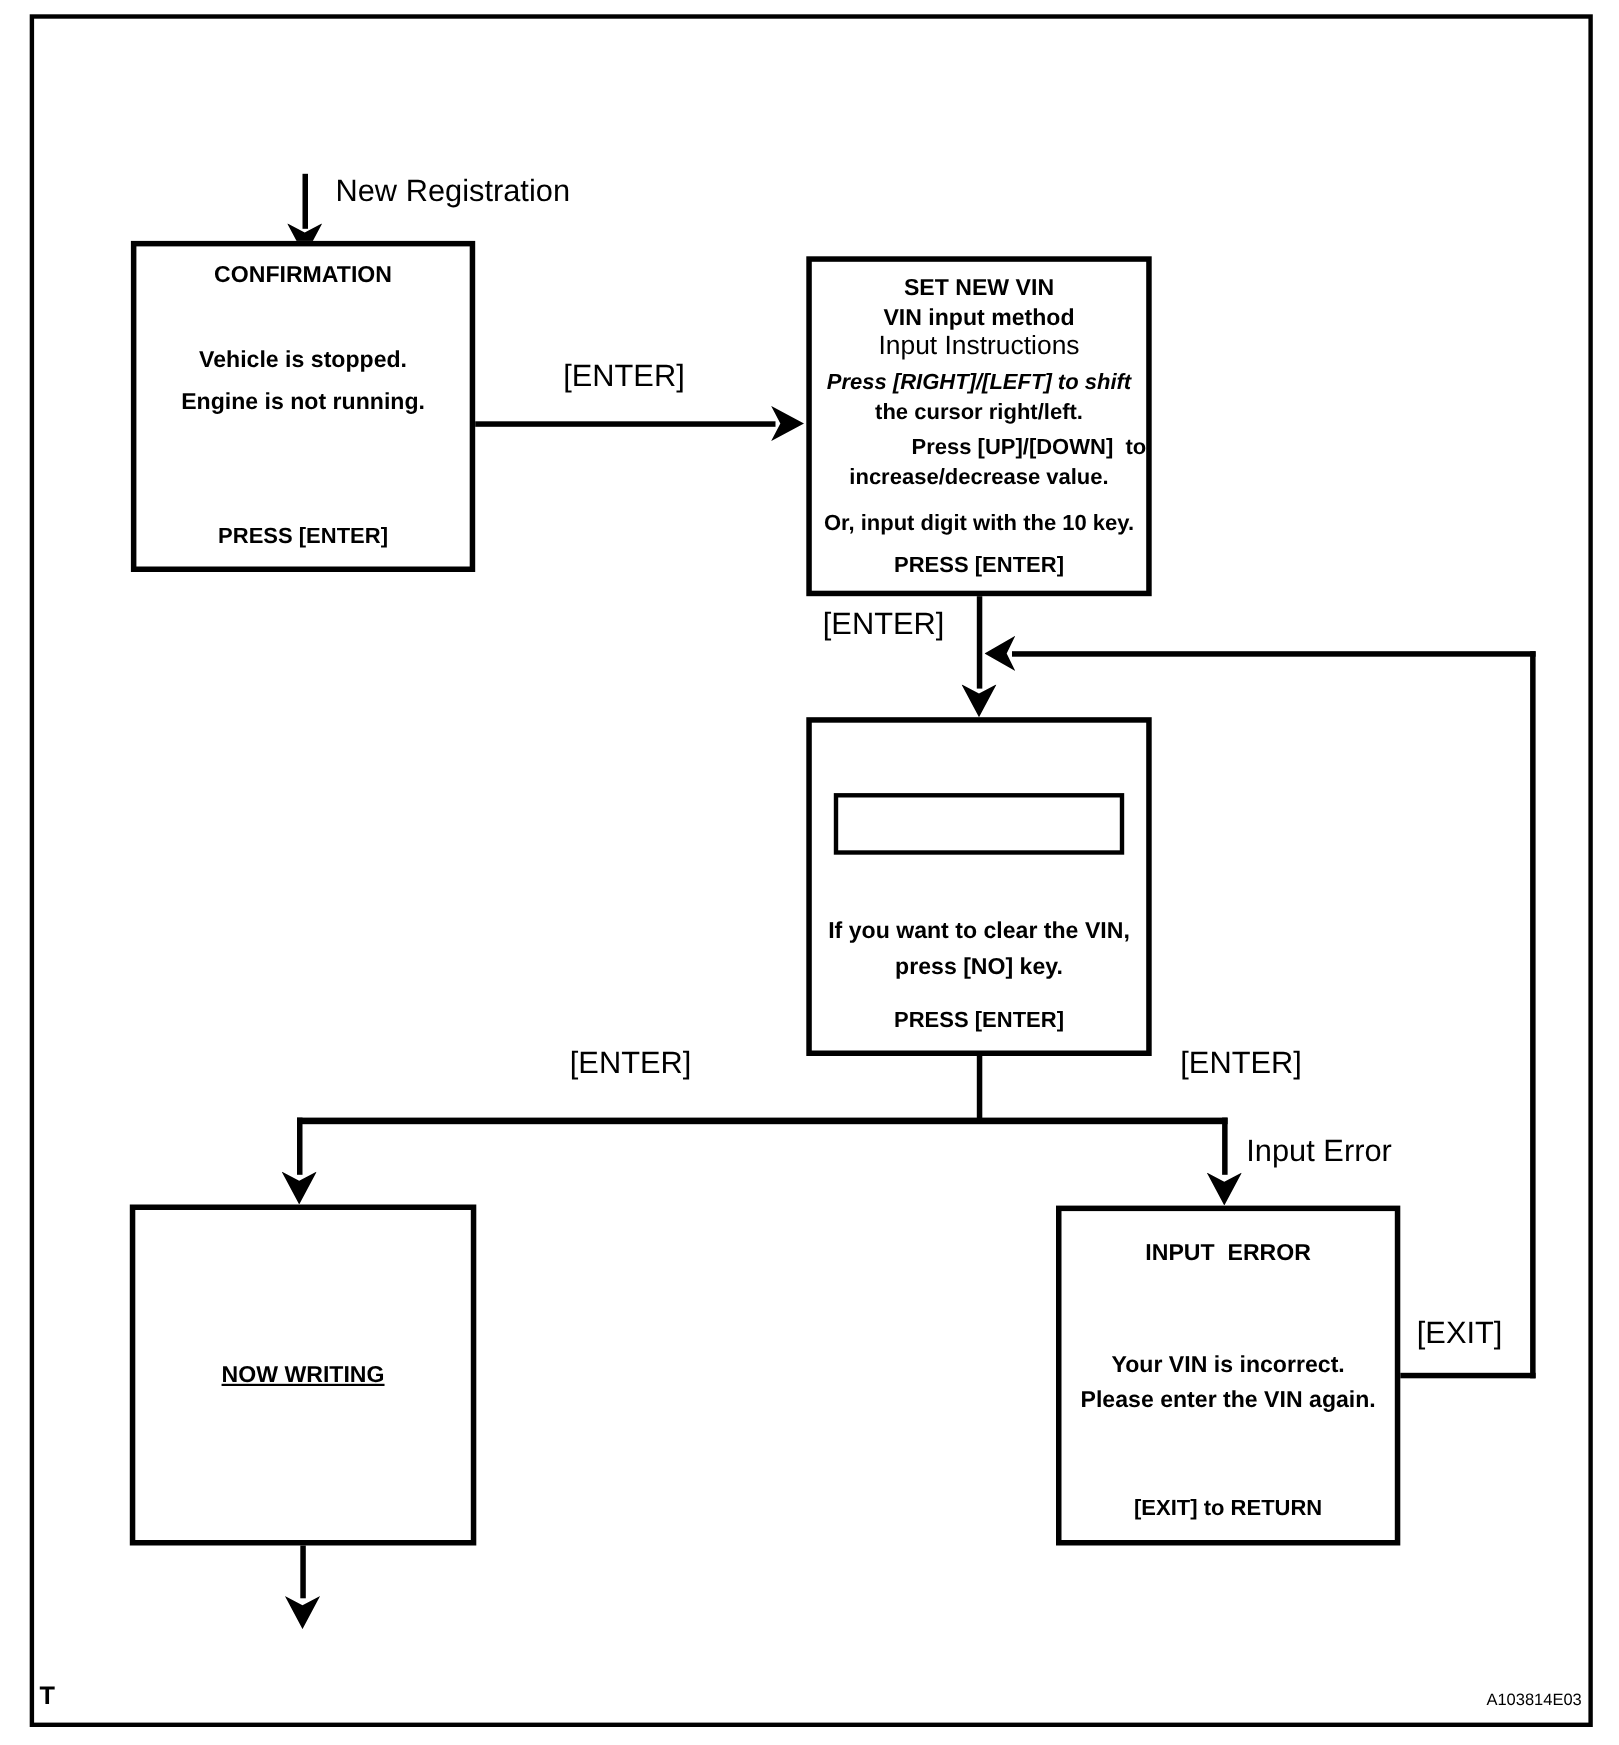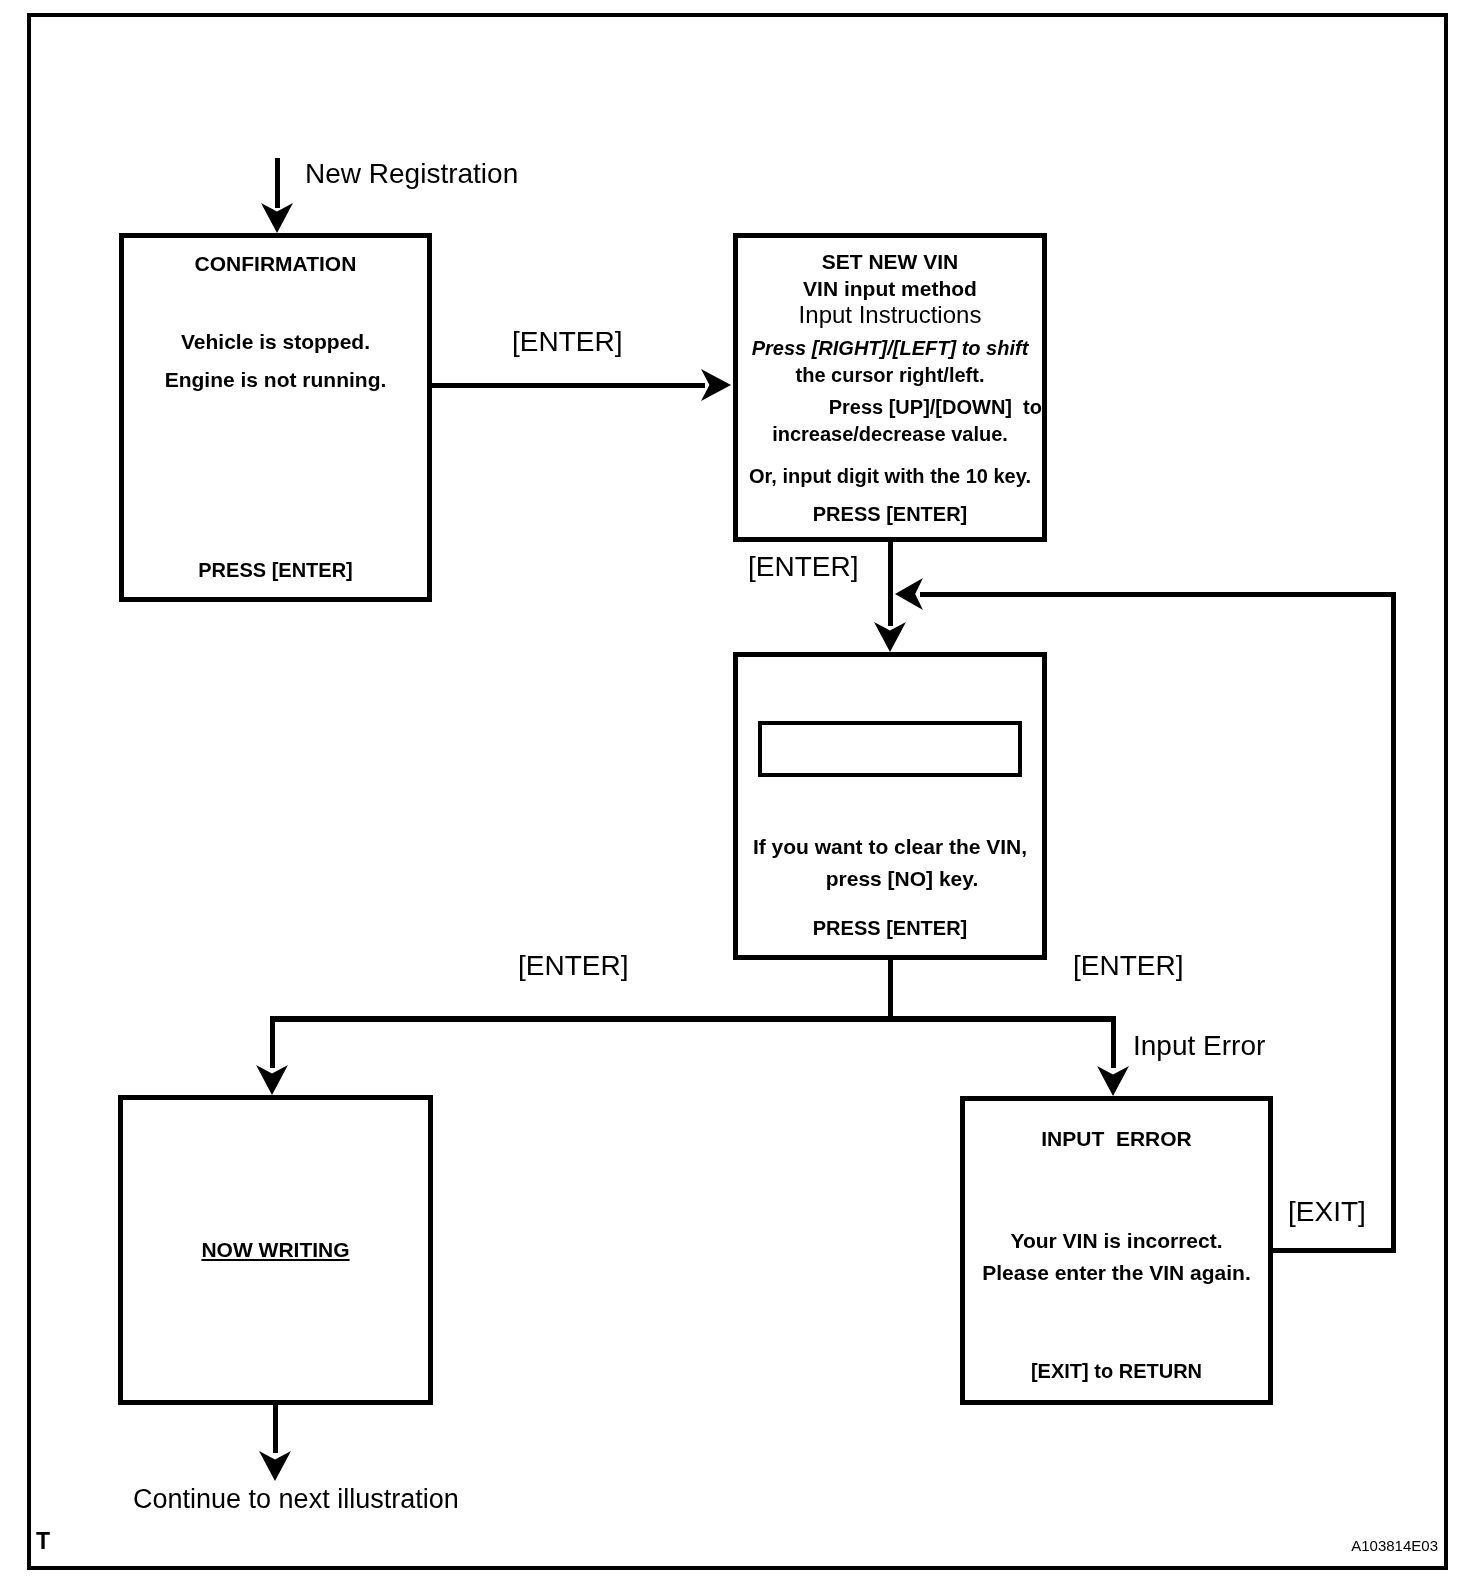--- a/index.html
+++ b/index.html
@@ -86,21 +86,21 @@
 <body>
 
 <div class="stage">
 
   <div class="frame"></div>
 
   <div class="vline" style="left:275px; top:158px; width:5px; height:50px;"></div>
   <div class="ah ah-down" style="left:261px; top:203px; width:32px; height:30px;"></div>
   <div class="flabel" style="left:305px; top:158px;">New Registration</div>
 
-  <div class="box" style="left:119px; top:233px; width:313px; height:369px;">
+  <div class="box" style="left:119px; top:219px; width:313px; height:301px;">
     <div class="bline b21" style="top:14px;">CONFIRMATION</div>
     <div class="bline b21" style="top:92px;">Vehicle is stopped.</div>
     <div class="bline b21" style="top:130px;">Engine is not running.</div>
     <div class="bline b20" style="bottom:16px;">PRESS [ENTER]</div>
   </div>
 
   <div class="flabel" style="left:512px; top:326px;">[ENTER]</div>
   <div class="hline" style="left:432px; top:383px; width:273px; height:5px;"></div>
   <div class="ah ah-right" style="left:701px; top:369px; width:30px; height:32px;"></div>
 
@@ -123,21 +123,21 @@
   <div class="ah ah-left" style="left:895px; top:578px; width:28px; height:32px;"></div>
   <div class="hline" style="left:920px; top:592px; width:476px; height:5px;"></div>
   <div class="vline" style="left:1391px; top:592px; width:5px; height:661px;"></div>
   <div class="hline" style="left:1272px; top:1248px; width:124px; height:5px;"></div>
   <div class="flabel" style="left:1288px; top:1196px;">[EXIT]</div>
 
   <div class="box" style="left:733px; top:652px; width:314px; height:308px;">
     <div class="bline b21" style="top:30px;margin-top:44px;">Input a new VIN</div>
     <div class="vin-rect" style="left:20px; top:64px; width:264px; height:56px;"></div>
     <div class="bline b21" style="top:178px;">If you want to clear the VIN,</div>
-    <div class="bline b21" style="top:210px;margin-left:12px;">press [NO] key.</div>
+    <div class="bline b21" style="top:210px;">press [NO] key.</div>
     <div class="bline b20" style="bottom:16px;">PRESS [ENTER]</div>
   </div>
 
   <div class="vline" style="left:888px; top:960px; width:5px; height:60px;"></div>
   <div class="hline" style="left:270px; top:1016px; width:846px; height:6px;"></div>
   <div class="flabel" style="left:518px; top:950px;">[ENTER]</div>
   <div class="flabel" style="left:1073px; top:950px;">[ENTER]</div>
 
   <div class="vline" style="left:270px; top:1016px; width:5px; height:52px;"></div>
   <div class="ah ah-down" style="left:256px; top:1065px; width:32px; height:30px;"></div>
@@ -154,18 +154,17 @@
 
   <div class="box" style="left:960px; top:1096px; width:313px; height:309px;">
     <div class="bline b21" style="top:26px;">INPUT  ERROR</div>
     <div class="bline b21" style="top:128px;">Your VIN is incorrect.</div>
     <div class="bline b21" style="top:160px;">Please enter the VIN again.</div>
     <div class="bline b20" style="bottom:18px;">[EXIT] to RETURN</div>
   </div>
 
   <div class="vline" style="left:273px; top:1405px; width:5px; height:48px;"></div>
   <div class="ah ah-down" style="left:259px; top:1451px; width:32px; height:30px;"></div>
-  <div class="flabel" style="left:133px; top:1484px; font-size:27px;">Continue to next illustration</div>
 
   <div class="corner-mark">T</div>
   <div class="figure-code">A103814E03</div>
 
 </div>
 
 </body></html>

